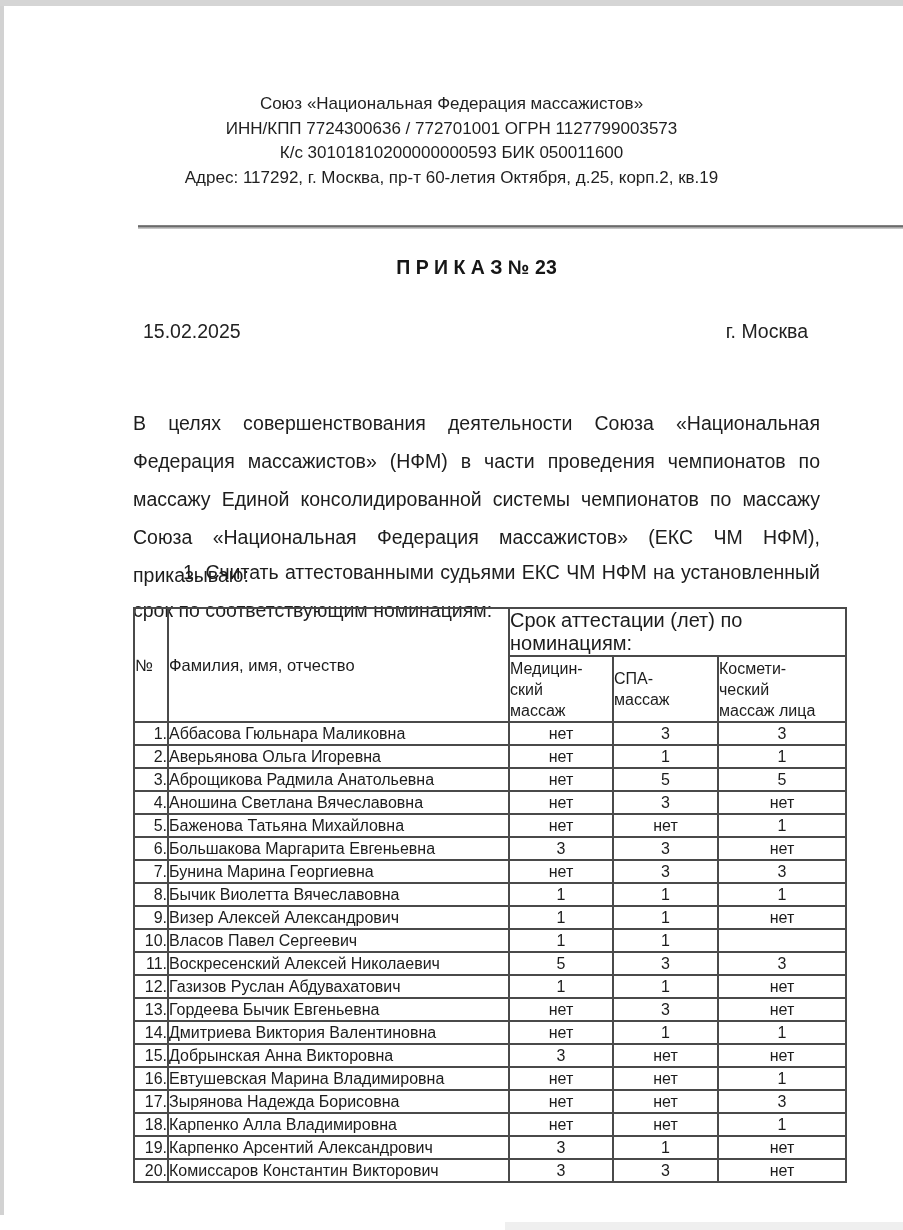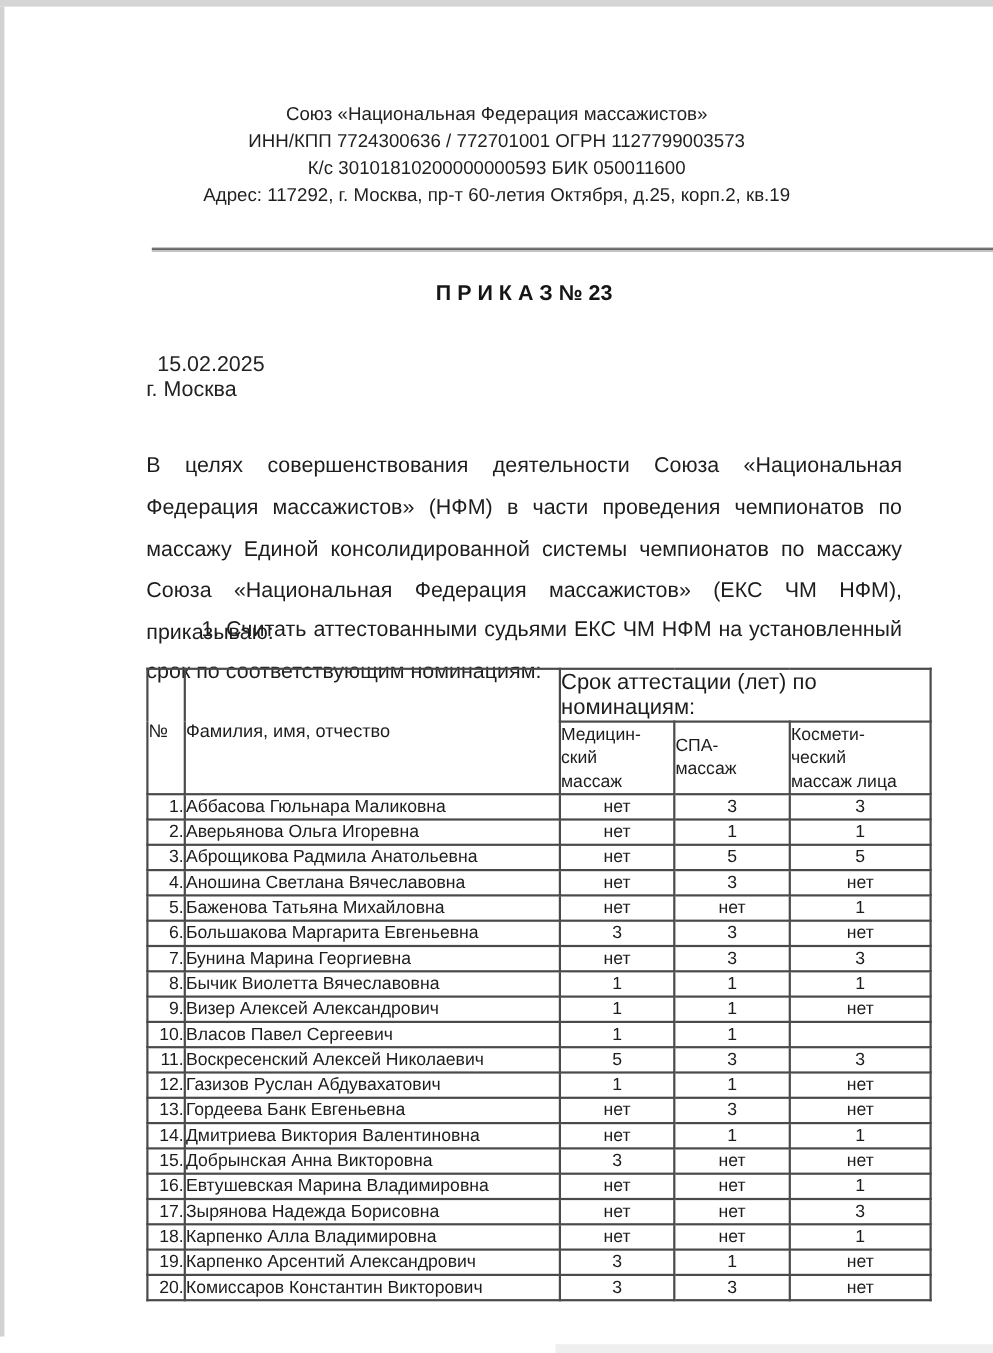--- a/index.html
+++ b/index.html
@@ -44,21 +44,20 @@
     font-size: 19.5px;
     font-weight: bold;
     color: #161616;
   }
   .date-row {
     position: absolute; top: 320px; left: 0; width: 100%;
     display: flex; justify-content: space-between;
     font-size: 19.5px;
     padding-right: 0px;
     box-sizing: border-box;
-    flex-direction: column;
   }
   .date-row .doc-date { padding-left: 10px; }
   .date-row .doc-city { padding-right: 12px; }
   .preamble {
     position: absolute; top: 404px; left: 0; width: 687px;
     font-size: 19.5px;
     line-height: 38px;
     text-align: justify;
     color: #1d1d1d;
   }
@@ -258,21 +257,21 @@
         </tr>
         <tr>
           <td class="cell-no">12.</td>
           <td class="cell-name">Газизов Руслан Абдувахатович</td>
           <td class="cell-val">1</td>
           <td class="cell-val">1</td>
           <td class="cell-val">нет</td>
         </tr>
         <tr>
           <td class="cell-no">13.</td>
-          <td class="cell-name">Гордеева Банк Евгеньевна</td>
+          <td class="cell-name">Гордеева Бычик Евгеньевна</td>
           <td class="cell-val">нет</td>
           <td class="cell-val">3</td>
           <td class="cell-val">нет</td>
         </tr>
         <tr>
           <td class="cell-no">14.</td>
           <td class="cell-name">Дмитриева Виктория Валентиновна</td>
           <td class="cell-val">нет</td>
           <td class="cell-val">1</td>
           <td class="cell-val">1</td>

